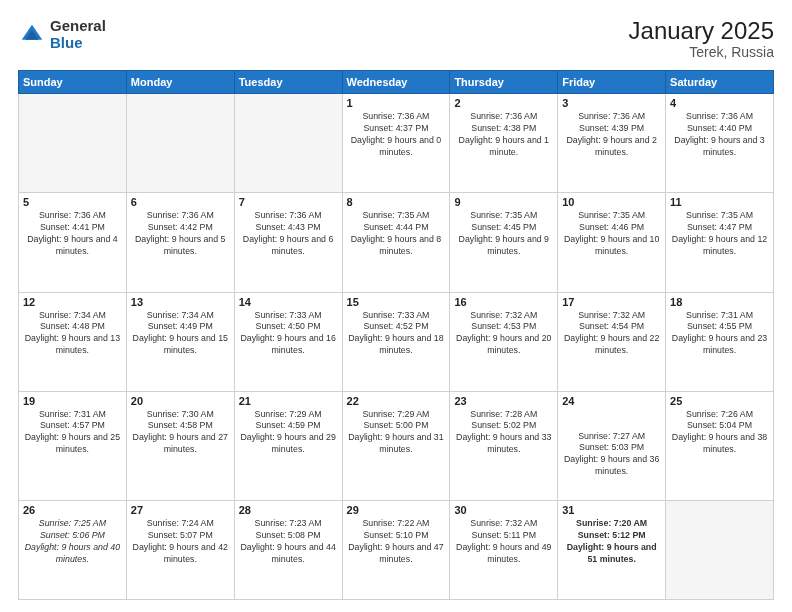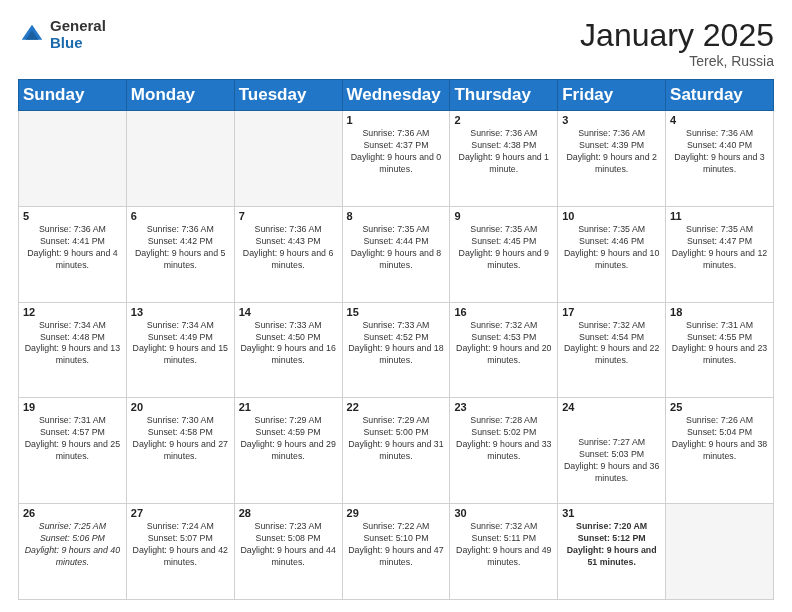--- a/index.html
+++ b/index.html
@@ -44,40 +44,40 @@
       color: #1a6aad;
     }
     .logo-icon {
       width: 28px;
       height: 28px;
     }
     .title-block {
       text-align: right;
     }
     .month-title {
-      font-size: 32px;
+      font-size: 24px;
       font-weight: 300;
       color: #222;
       line-height: 1.1;
     }
     .location {
       font-size: 14px;
       color: #555;
     }
     .calendar {
       flex: 1;
       border: 1px solid #ccc;
       border-collapse: collapse;
       width: 100%;
       table-layout: fixed;
     }
     .calendar th {
       background: #2176c7;
       color: #fff;
-      font-size: 17px;
+      font-size: 11px;
       font-weight: bold;
       padding: 5px 4px;
       text-align: left;
       border: 1px solid #1a5fa0;
     }
     .calendar td {
       vertical-align: top;
       border: 1px solid #d0d0d0;
       padding: 3px 4px;
       font-size: 9.2px;

